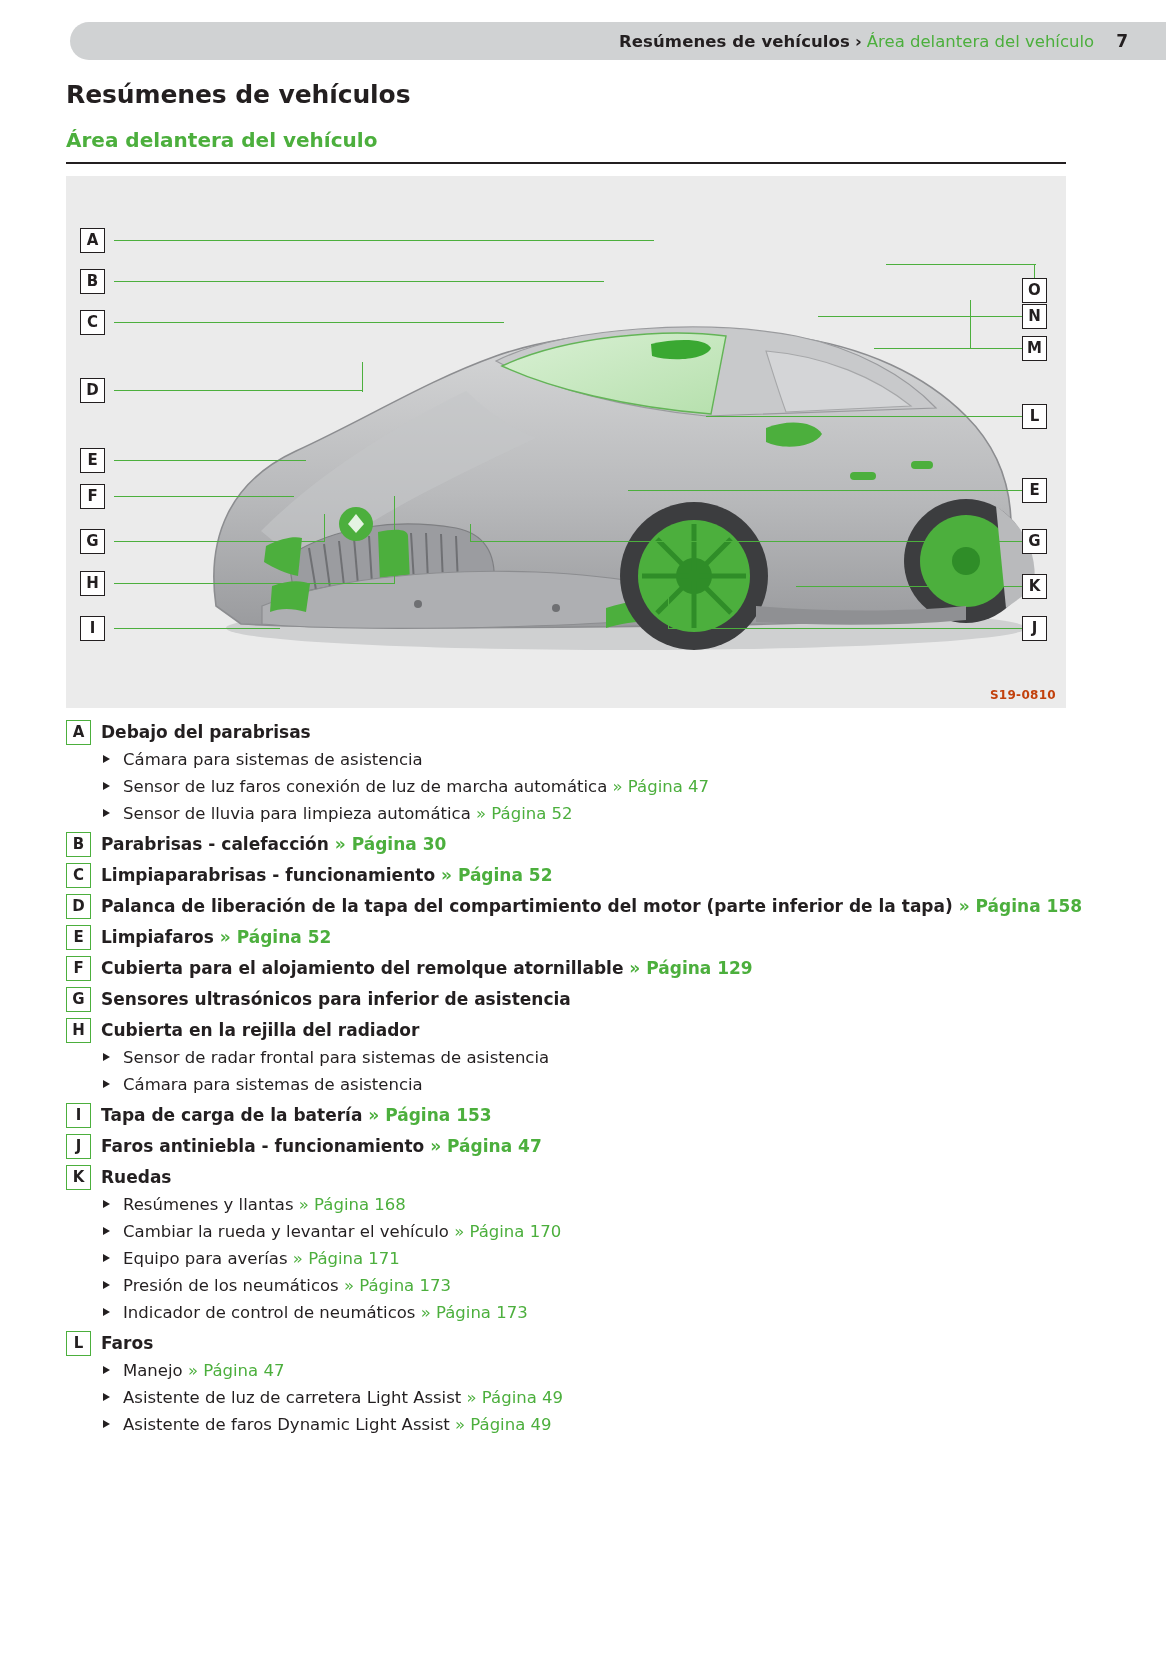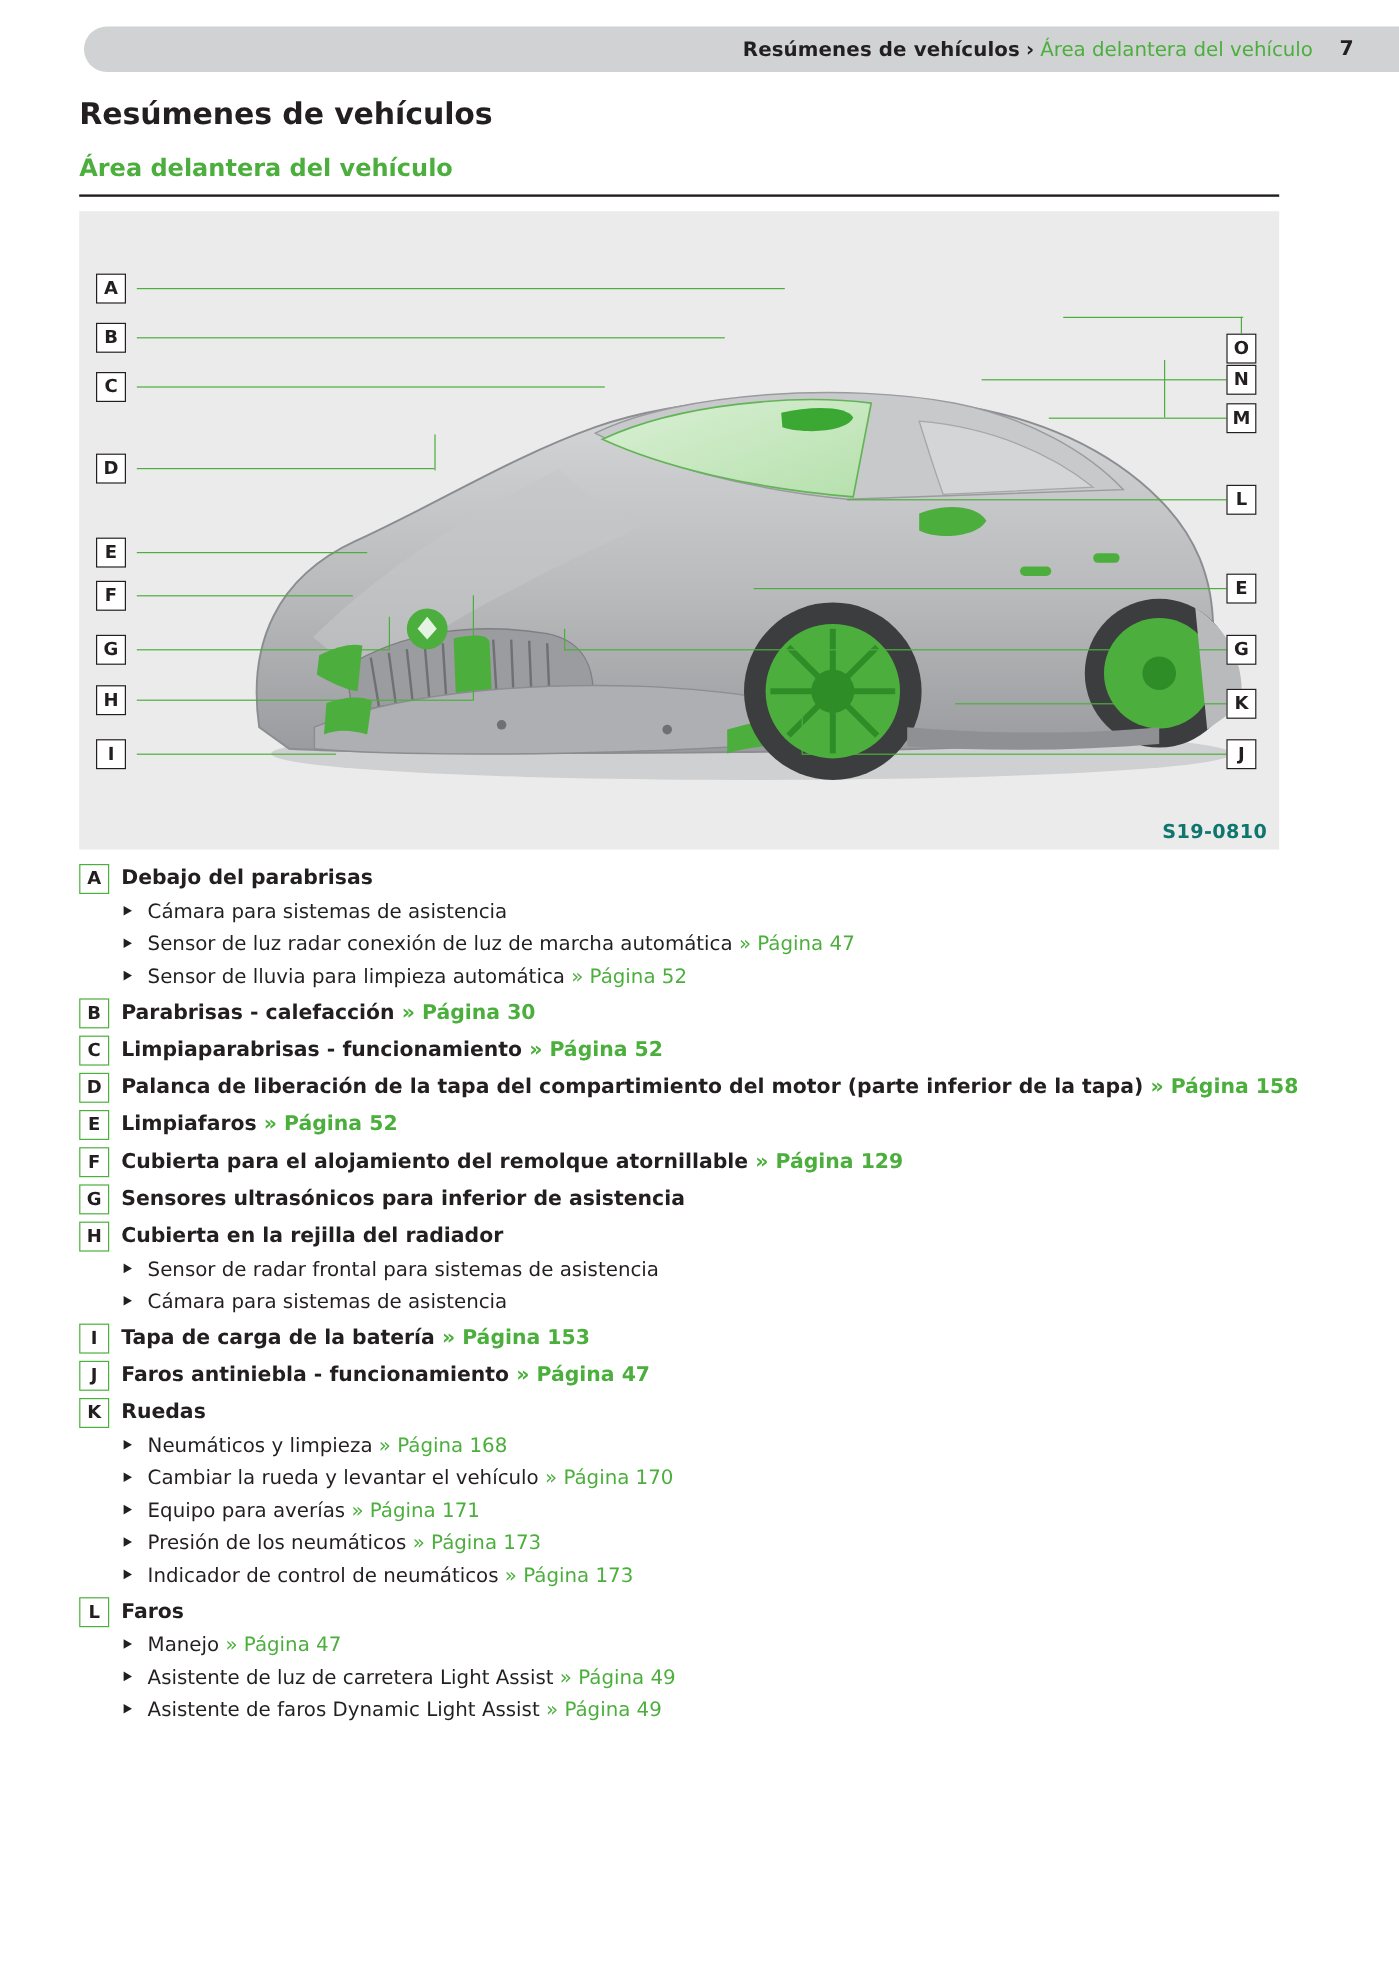--- a/index.html
+++ b/index.html
@@ -44,21 +44,21 @@
   }
 
   
   .figure {
     position:absolute; left:66px; top:176px; width:1000px; height:532px;
     background:#ebebeb;
     overflow:hidden;
   }
   .fig-code {
     position:absolute; right:10px; bottom:6px;
-    font-size:16px; font-weight:bold; color:#0f766e;
+    font-size:12px; font-weight:bold; color:#c2410c;
     letter-spacing:0.3px;
   }
   
   .cal {
     position:absolute; width:25px; height:25px;
     border:1.6px solid #231f20; background:#ffffff;
     font-size:15px; font-weight:bold; color:#231f20;
     display:flex; align-items:center; justify-content:center;
     line-height:1;
   }
@@ -243,21 +243,21 @@
 
     <div class="fig-code">S19-0810</div>
   </div>
 
   <div class="list" id="legend-list">
       <div class="row">
         <div class="row-key">A</div>
         <div class="row-body">
           <div class="row-title"><span>Debajo del parabrisas</span></div>
           <div class="sub"><span class="tri"></span><span>Cámara para sistemas de asistencia</span></div>
-          <div class="sub"><span class="tri"></span><span>Sensor de luz radar conexión de luz de marcha automática</span><span class="ref"> » Página 47</span></div>
+          <div class="sub"><span class="tri"></span><span>Sensor de luz faros conexión de luz de marcha automática</span><span class="ref"> » Página 47</span></div>
           <div class="sub"><span class="tri"></span><span>Sensor de lluvia para limpieza automática</span><span class="ref"> » Página 52</span></div>
         </div>
       </div>
       <div class="row">
         <div class="row-key">B</div>
         <div class="row-body">
           <div class="row-title"><span>Parabrisas - calefacción</span><span class="ref"> » Página 30</span></div>
         </div>
       </div>
       <div class="row">
@@ -307,21 +307,21 @@
       <div class="row">
         <div class="row-key">J</div>
         <div class="row-body">
           <div class="row-title"><span>Faros antiniebla - funcionamiento</span><span class="ref"> » Página 47</span></div>
         </div>
       </div>
       <div class="row">
         <div class="row-key">K</div>
         <div class="row-body">
           <div class="row-title"><span>Ruedas</span></div>
-          <div class="sub"><span class="tri"></span><span>Neumáticos y limpieza</span><span class="ref"> » Página 168</span></div>
+          <div class="sub"><span class="tri"></span><span>Resúmenes y llantas</span><span class="ref"> » Página 168</span></div>
           <div class="sub"><span class="tri"></span><span>Cambiar la rueda y levantar el vehículo</span><span class="ref"> » Página 170</span></div>
           <div class="sub"><span class="tri"></span><span>Equipo para averías</span><span class="ref"> » Página 171</span></div>
           <div class="sub"><span class="tri"></span><span>Presión de los neumáticos</span><span class="ref"> » Página 173</span></div>
           <div class="sub"><span class="tri"></span><span>Indicador de control de neumáticos</span><span class="ref"> » Página 173</span></div>
         </div>
       </div>
       <div class="row">
         <div class="row-key">L</div>
         <div class="row-body">
           <div class="row-title"><span>Faros</span></div>

